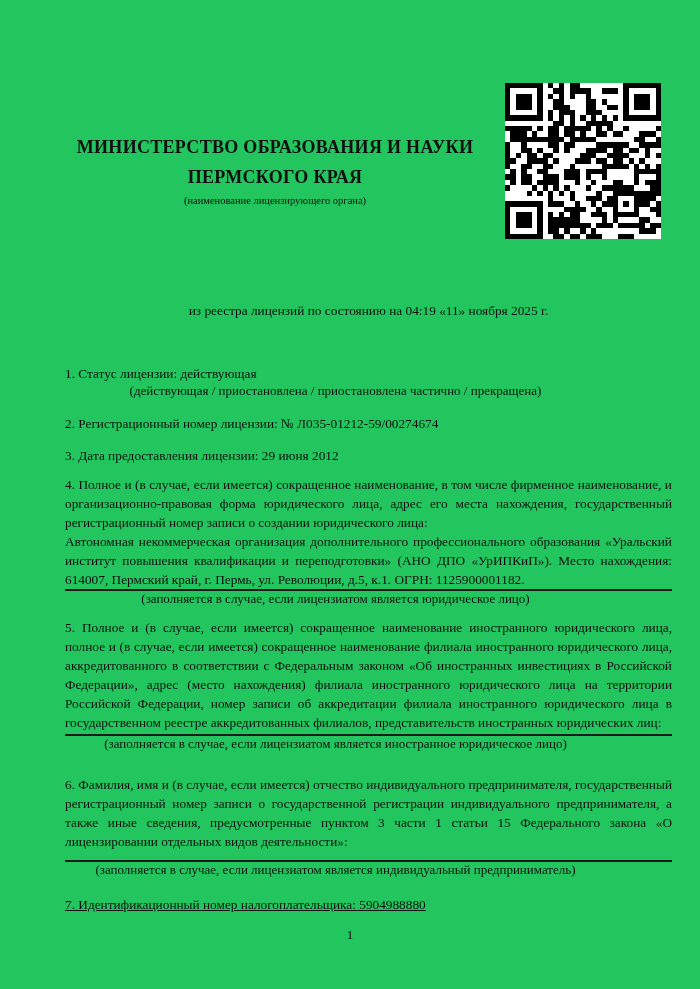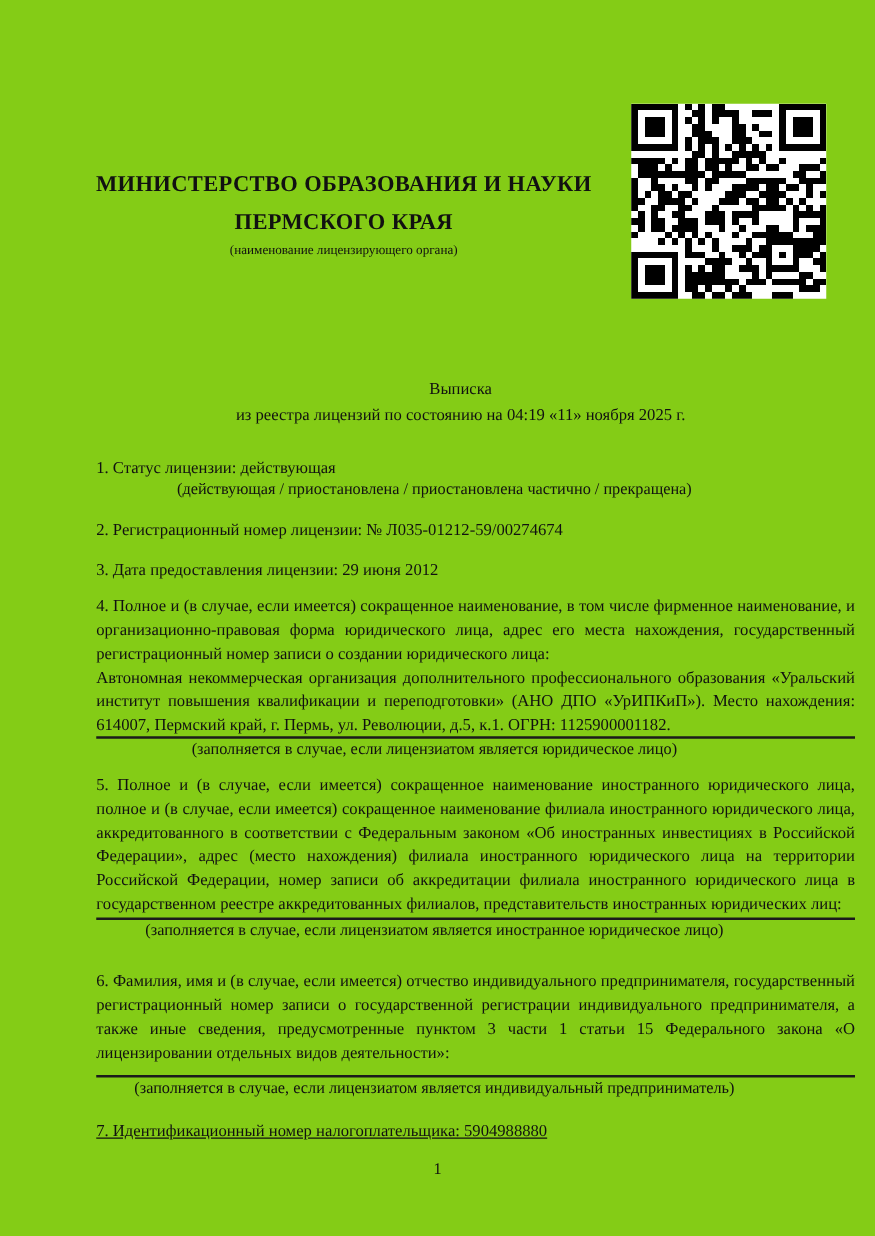--- a/index.html
+++ b/index.html
@@ -2,21 +2,21 @@
 <html lang="ru"><head>
 <meta charset="utf-8">
 <style>
   * { margin:0; padding:0; box-sizing:border-box; }
   html, body { background:#ffffff; }
   body {
     width:700px; height:989px;
     font-family:"Liberation Serif", "DejaVu Serif", serif;
     color:#111111;
   }
-  .page { position:relative; width:700px; height:989px; background:#84cc16; overflow:hidden; }
+  .page { position:relative; width:700px; height:989px; background:#22c55e; overflow:hidden; }
 
   
   .org {
     position:absolute; left:65px; top:132px; width:420px;
     text-align:center;
   }
   .org-name {
     font-weight:bold; font-size:18px; line-height:30px; letter-spacing:0.3px;
   }
   .org-caption { font-size:10.5px; line-height:14px; margin-top:2px; }
@@ -26,21 +26,21 @@
     shape-rendering:crispEdges; background:#ffffff;
   }
 
   
   .title {
     position:absolute; left:65px; top:300px; width:607px;
     text-align:center; font-size:13.3px; line-height:21px;
   }
 
   
-  .content { position:absolute; left:77px; top:364px; width:607px; font-size:13.3px; }
+  .content { position:absolute; left:65px; top:364px; width:607px; font-size:13.3px; }
   .t { line-height:19px; }
   .justify { text-align:justify; }
   .caption {
     font-size:13px; line-height:14px; text-align:center;
     margin-right:66px; margin-top:1px;
   }
   .rule { border-top:2px solid #1b1b1b; margin-top:1px; height:0; }
 
   .item-2 { margin-top:16px; }
   .item-3 { margin-top:13px; }
@@ -512,21 +512,20 @@
         <rect x="15" y="28" width="1" height="1"></rect>
         <rect x="16" y="28" width="1" height="1"></rect>
         <rect x="17" y="28" width="1" height="1"></rect>
         <rect x="21" y="28" width="1" height="1"></rect>
         <rect x="22" y="28" width="1" height="1"></rect>
         <rect x="23" y="28" width="1" height="1"></rect>
       </g>
     </svg>
 
   <div class="title">
-    <div>Выписка</div>
     <div>из реестра лицензий по состоянию на 04:19 «11» ноября 2025 г.</div>
   </div>
 
   <main class="content">
 
     <section class="item item-1">
       <p class="t">1. Статус лицензии: действующая</p>
       <p class="caption">(действующая / приостановлена / приостановлена частично / прекращена)</p>
     </section>
 

